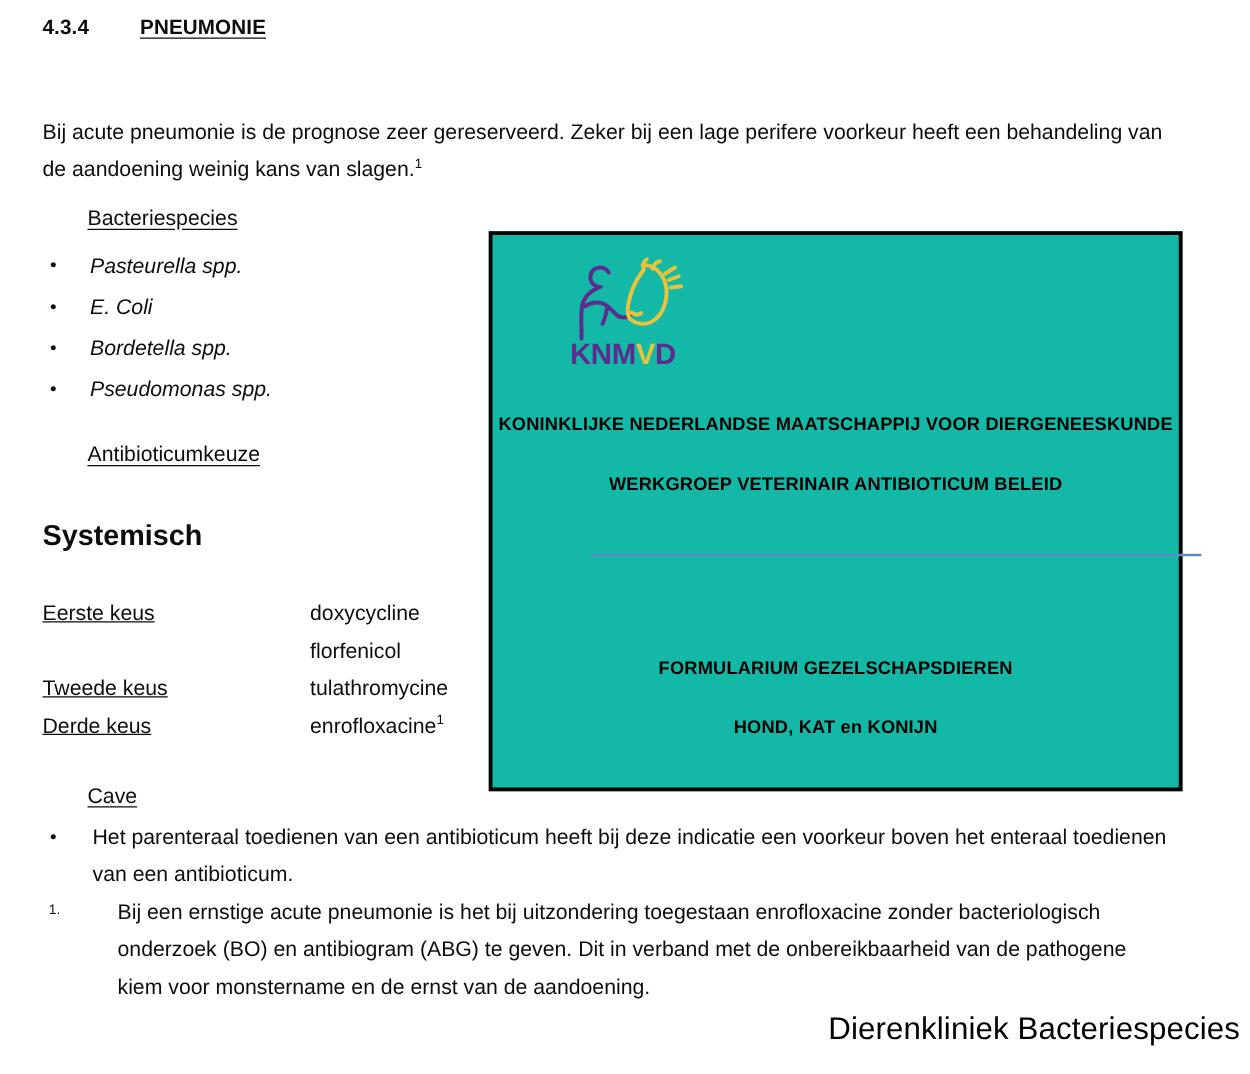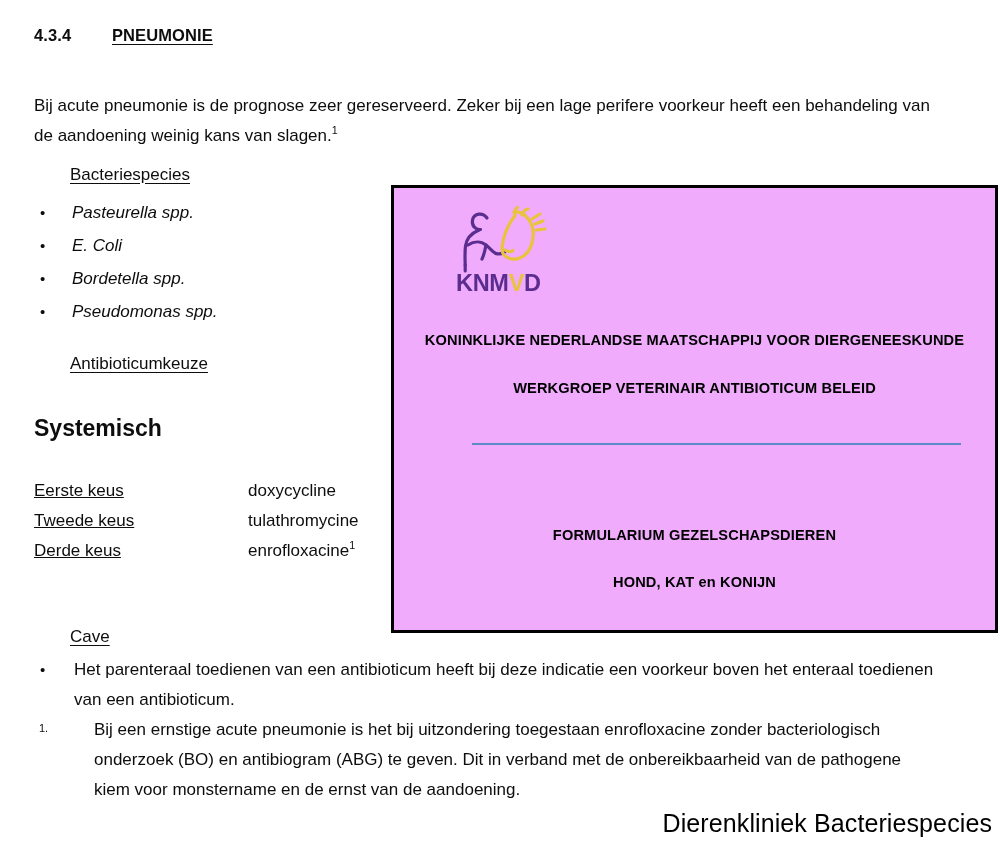--- a/index.html
+++ b/index.html
@@ -25,21 +25,21 @@
   
   .heading {
     position: absolute;
     left: 34px;
     top: 13px;
     font-size: 16.5px;
     font-weight: bold;
     letter-spacing: 0.1px;
     white-space: nowrap;
   }
-  .heading .num { display: inline-block; width: 78px; margin-top: 13px; }
+  .heading .num { display: inline-block; width: 78px; }
   .heading .ttl { text-decoration: underline; text-underline-offset: 2.5px; text-align: right; }
 
   
   .intro {
     position: absolute;
     left: 34px;
     top: 74px;
     width: 900px;
     font-size: 17px;
     line-height: 30px;
@@ -150,24 +150,24 @@
     font-size: 25px;
     letter-spacing: 0.1px;
     color: #000;
   }
 
   
   #logo-box {
     position: absolute;
     left: 391px;
     top: 185px;
-    width: 607px;
+    width: 555px;
     height: 448px;
     border: 3px solid #000;
-    background: #f0abfc;
+    background: #14b8a6;
     box-sizing: border-box;
   }
   #logo-mark {
     position: absolute;
     left: 60px;
     top: 17px;
     width: 100px;
     height: 92px;
   }
   #logo-mark svg { display: block; }
@@ -230,20 +230,24 @@
 
   <div class="sub-underline" id="antibioticumkeuze-header">Antibioticumkeuze</div>
 
   <div id="systemisch-label">Systemisch</div>
 
   <table id="keus-table">
     <tbody>
       <tr>
         <td class="label">Eerste keus</td>
         <td><span>doxycycline</span><sup></sup></td>
+      </tr>
+      <tr>
+        <td class="label"></td>
+        <td><span>florfenicol</span><sup></sup></td>
       </tr>
       <tr>
         <td class="label">Tweede keus</td>
         <td><span>tulathromycine</span><sup></sup></td>
       </tr>
       <tr>
         <td class="label">Derde keus</td>
         <td><span>enrofloxacine</span><sup>1</sup></td>
       </tr>
     </tbody>

